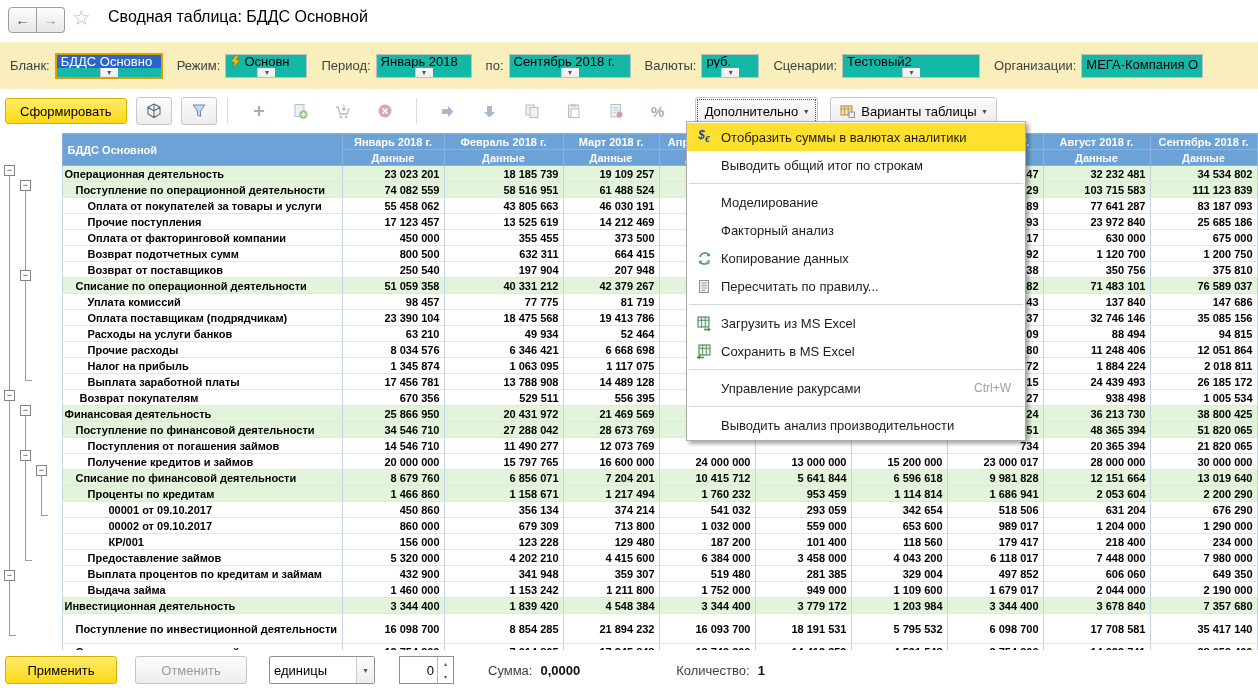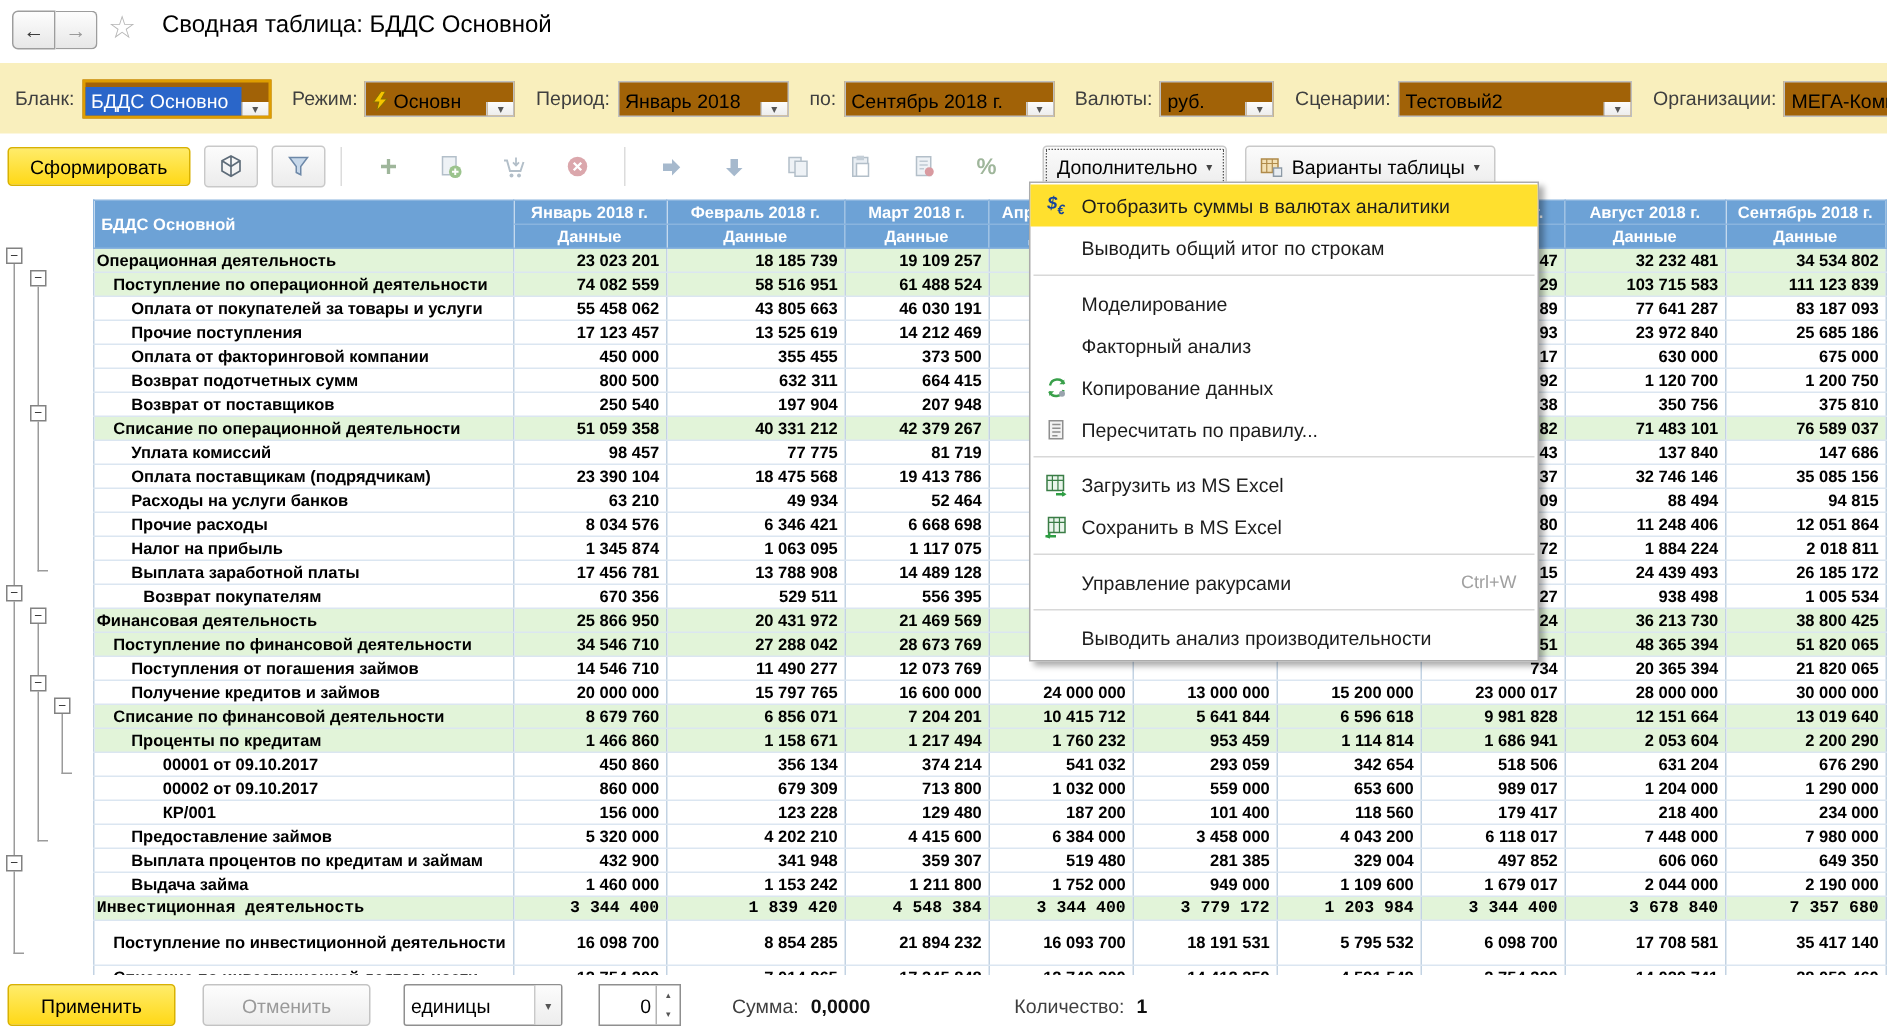--- a/index.html
+++ b/index.html
@@ -12,21 +12,21 @@
     display:flex;align-items:center;justify-content:center;font-size:14px;}
   .navbtn.back{border-radius:4px 0 0 4px;color:#3c3c3c;}
   .navbtn.fwd{border-radius:0 4px 4px 0;border-left:none;color:#9a9a9a;}
   .star{position:absolute;left:72px;top:6px;font-size:21px;color:#b7b7b7;}
   #page-title{position:absolute;left:108px;top:8px;font-size:16px;color:#000;}
   
   #filterbar{position:absolute;left:0;top:42px;width:1258px;height:47px;background:#f9efbd;
     display:flex;align-items:center;padding-left:10px;box-sizing:border-box;gap:14px;}
   .ffield{display:flex;align-items:center;gap:5px;}
   .flabel{font-size:13px;color:#3f3f3f;}
-  .fbox{display:flex;align-items:flex-end;background:#a16207;border:1px solid #bfbfbf;height:22px;}
+  .fbox{display:flex;align-items:center;background:#14b8a6;border:1px solid #bfbfbf;height:22px;flex-direction:column;}
   .fbox.focus{border:2px solid #de9d00;height:22px;}
   .fval{font-size:13px;padding:2px 4px;white-space:nowrap;overflow:hidden;display:flex;align-items:center;gap:3px;}
   .fval.sel{background:#2a66c9;color:#fff;}
   .fdrop{width:17px;border-left:1px solid #c9c9c9;background:linear-gradient(#fcfcfc,#ededed);
     color:#555;font-size:8px;display:flex;align-items:center;justify-content:center;}
   
   #toolbar{position:absolute;left:0;top:92px;width:1258px;height:38px;background:#fff;
     display:flex;align-items:center;padding-left:5px;box-sizing:border-box;}
   .ybtn{background:linear-gradient(#ffec6a,#ffd817);border:1px solid #d9b200;border-radius:3px;
     font-size:13px;color:#000;padding:4px 14px;height:26px;box-sizing:border-box;display:flex;align-items:center;}
@@ -466,21 +466,21 @@
             <td class="num">14 489 128</td>
             <td class="num"></td>
             <td class="num"></td>
             <td class="num"></td>
             <td class="num">315</td>
             <td class="num">24 439 493</td>
             <td class="num">26 185 172</td>
           </tr>
           <tr style="height: 15px;">
             <td class="tree"></td>
-            <td class="lbl" style="padding-left: 33px;">Возврат покупателям</td>
+            <td class="lbl" style="padding-left: 17px;">Возврат покупателям</td>
             <td class="num">670 356</td>
             <td class="num">529 511</td>
             <td class="num">556 395</td>
             <td class="num"></td>
             <td class="num"></td>
             <td class="num"></td>
             <td class="num">927</td>
             <td class="num">938 498</td>
             <td class="num">1 005 534</td>
           </tr>
@@ -633,21 +633,21 @@
             <td class="num">1 460 000</td>
             <td class="num">1 153 242</td>
             <td class="num">1 211 800</td>
             <td class="num">1 752 000</td>
             <td class="num">949 000</td>
             <td class="num">1 109 600</td>
             <td class="num">1 679 017</td>
             <td class="num">2 044 000</td>
             <td class="num">2 190 000</td>
           </tr>
-          <tr class="green" style="height: 15px; font-family: Liberation Mono, monospace;">
+          <tr class="green" style="height: 15px;">
             <td class="tree"></td>
             <td class="lbl" style="padding-left: 2px;">Инвестиционная деятельность</td>
             <td class="num">3 344 400</td>
             <td class="num">1 839 420</td>
             <td class="num">4 548 384</td>
             <td class="num">3 344 400</td>
             <td class="num">3 779 172</td>
             <td class="num">1 203 984</td>
             <td class="num">3 344 400</td>
             <td class="num">3 678 840</td>

